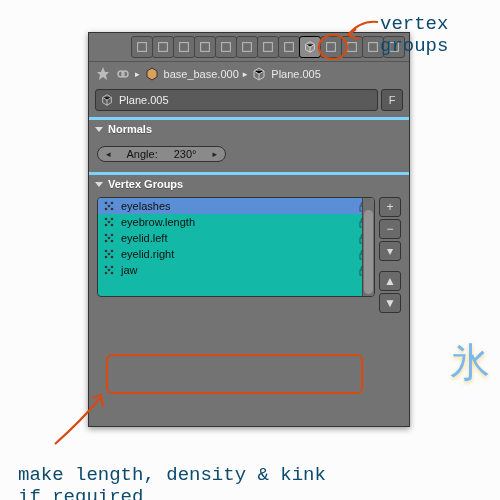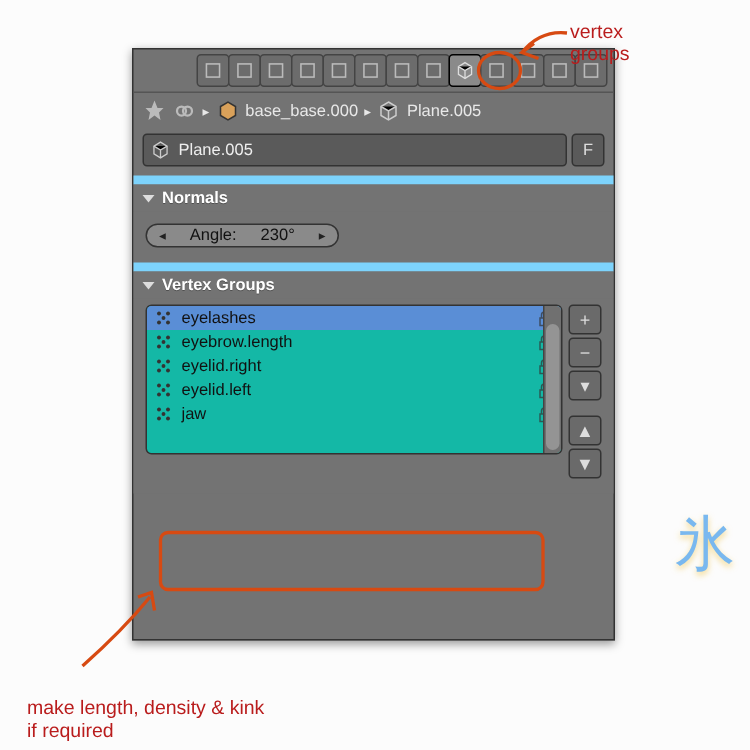--- a/index.html
+++ b/index.html
@@ -13,21 +13,21 @@
   .crumb{display:flex;align-items:center;gap:4px;padding:4px 6px}
   .crumb .ic{width:16px;height:16px;display:flex;align-items:center;justify-content:center}
   .crumb span{color:#e8e8e8}
   .sep{color:#ccc;font-size:9px}
   
   .namerow{display:flex;padding:3px 6px 6px}
   .namefield{flex:1;display:flex;align-items:center;background:#5a5a5a;border:1px solid #333;border-radius:3px;padding:2px 4px;gap:5px}
   .namefield span{color:#eee}
   .fbox{width:20px;height:20px;background:#5a5a5a;border:1px solid #333;border-radius:3px;display:flex;align-items:center;justify-content:center;color:#ddd;margin-left:3px}
   
-  .sect{border-top:6px solid #7dd3fc}
+  .sect{border-top:3px solid #7dd3fc}
   .secthdr{display:flex;align-items:center;padding:3px 6px;gap:5px;background:#737373;color:#fff;font-weight:bold;text-shadow:0 1px 0 rgba(0,0,0,.3)}
   .tri{width:0;height:0;border-left:5px solid #ddd;border-top:4px solid transparent;border-bottom:4px solid transparent}
   .tri.open{border-left:4px solid transparent;border-right:4px solid transparent;border-top:5px solid #ddd;border-bottom:none}
   .sectbody{padding:4px 8px 10px;background:#737373}
   .row{display:flex;align-items:center;gap:12px;margin:2px 0}
   .chk{width:12px;height:12px;border:1px solid #333;background:#5a5a5a;border-radius:2px;display:flex;align-items:center;justify-content:center;color:#fff;font-size:10px}
   .chk.on:after{content:"✓";color:#eee}
   .lbl{color:#eee}
   .spinner{margin-top:4px;display:inline-flex;align-items:center;background:#8a8a8a;border:1px solid #333;border-radius:10px;padding:1px 8px;gap:16px;color:#111}
   .spinner .ar{font-size:9px;color:#222}
@@ -36,21 +36,21 @@
   .vglist{flex:1;background:#14b8a6;border:1px solid #333;border-radius:4px;height:98px;overflow:hidden;position:relative}
   .vgitem{display:flex;align-items:center;gap:6px;padding:2px 5px;color:#111}
   .vgitem.sel{background:#5a8ed6;color:#111}
   .vgicon{width:12px;height:12px}
   .vglock{margin-left:auto;width:12px;height:12px;opacity:.7}
   .vgside{display:flex;flex-direction:column;gap:2px}
   .sbtn{width:20px;height:18px;background:#6a6a6a;border:1px solid #333;border-radius:3px;color:#ddd;display:flex;align-items:center;justify-content:center;font-size:12px}
   .vscroll{position:absolute;right:0;top:0;bottom:0;width:11px;background:#707070;border-left:1px solid #444}
   .vthumb{position:absolute;left:1px;right:1px;top:12px;bottom:2px;background:#949494;border-radius:5px}
   
-  .anno{position:absolute;color:#b91c1c;font-family:Liberation Sans, sans-serif;font-size:13px;pointer-events:none}
+  .anno{position:absolute;color:#0c4a6e;font-family:Liberation Mono, monospace;font-size:19px;pointer-events:none}
   .orange-stroke{stroke:#d74a12;stroke-width:2.2;fill:none}
   .watermark{position:absolute;right:10px;top:335px;font-size:40px;color:#79b8ef;font-family:serif;pointer-events:none;text-shadow:0 2px 4px rgba(239,190,52,.6)}
 </style>
 </head>
 <body>
 
 <div class="panel">
 
   <div class="hdr" id="hdr">
       <div class="hicon">
@@ -214,35 +214,35 @@
               </svg>
             </div>
             <div class="vgitem">
               <svg class="vgicon" viewBox="0 0 12 12">
                 <circle cx="3" cy="3" r="1.3" fill="#333"></circle>
                 <circle cx="9" cy="3" r="1.3" fill="#333"></circle>
                 <circle cx="3" cy="9" r="1.3" fill="#333"></circle>
                 <circle cx="9" cy="9" r="1.3" fill="#333"></circle>
                 <circle cx="6" cy="6" r="1.3" fill="#333"></circle>
               </svg>
+              <span>eyelid.left</span>
+              <svg class="vglock" viewBox="0 0 12 12">
+                <rect x="3" y="6" width="6" height="5" fill="none" stroke="#333"></rect>
+                <path d="M4 6V4a2 2 0 0 1 4 0" fill="none" stroke="#333"></path>
+              </svg>
+            </div>
+            <div class="vgitem">
+              <svg class="vgicon" viewBox="0 0 12 12">
+                <circle cx="3" cy="3" r="1.3" fill="#333"></circle>
+                <circle cx="9" cy="3" r="1.3" fill="#333"></circle>
+                <circle cx="3" cy="9" r="1.3" fill="#333"></circle>
+                <circle cx="9" cy="9" r="1.3" fill="#333"></circle>
+                <circle cx="6" cy="6" r="1.3" fill="#333"></circle>
+              </svg>
               <span>eyelid.right</span>
-              <svg class="vglock" viewBox="0 0 12 12">
-                <rect x="3" y="6" width="6" height="5" fill="none" stroke="#333"></rect>
-                <path d="M4 6V4a2 2 0 0 1 4 0" fill="none" stroke="#333"></path>
-              </svg>
-            </div>
-            <div class="vgitem">
-              <svg class="vgicon" viewBox="0 0 12 12">
-                <circle cx="3" cy="3" r="1.3" fill="#333"></circle>
-                <circle cx="9" cy="3" r="1.3" fill="#333"></circle>
-                <circle cx="3" cy="9" r="1.3" fill="#333"></circle>
-                <circle cx="9" cy="9" r="1.3" fill="#333"></circle>
-                <circle cx="6" cy="6" r="1.3" fill="#333"></circle>
-              </svg>
-              <span>eyelid.left</span>
               <svg class="vglock" viewBox="0 0 12 12">
                 <rect x="3" y="6" width="6" height="5" fill="none" stroke="#333"></rect>
                 <path d="M4 6V4a2 2 0 0 1 4 0" fill="none" stroke="#333"></path>
               </svg>
             </div>
             <div class="vgitem">
               <svg class="vgicon" viewBox="0 0 12 12">
                 <circle cx="3" cy="3" r="1.3" fill="#333"></circle>
                 <circle cx="9" cy="3" r="1.3" fill="#333"></circle>
                 <circle cx="3" cy="9" r="1.3" fill="#333"></circle>

